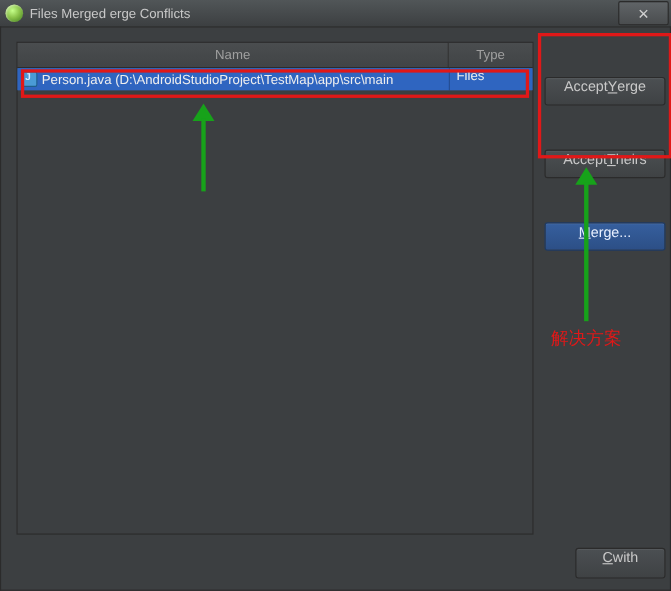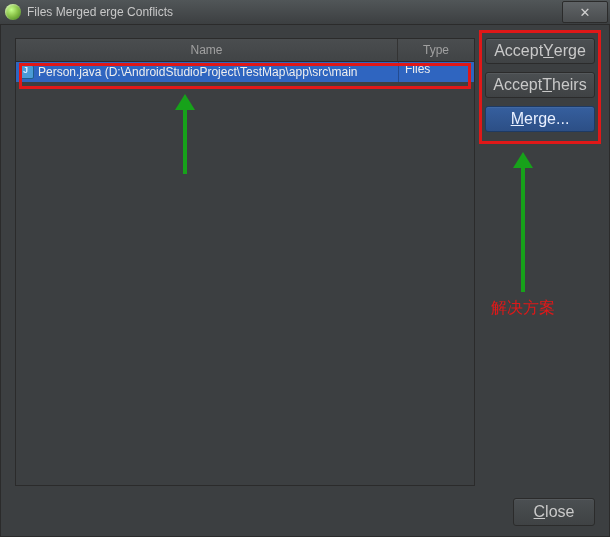--- a/index.html
+++ b/index.html
@@ -48,21 +48,21 @@
     line-height: 1;
     cursor: pointer;
   }
   
   .client {
     position: absolute;
     left: 0; right: 0; top: 24px; bottom: 0;
     border: 1px solid #2b2b2b;
     border-top: none;
     box-sizing: border-box;
-    padding: 14px 14px 10px 14px;
+    padding: 14px 4px 10px 14px;
     display: flex;
     flex-direction: column;
   }
   .main {
     flex: 1;
     display: flex;
     position: relative;
   }
   .table-wrap {
     position: relative;
@@ -136,26 +136,26 @@
     flex-direction: column;
     gap: 8px;
     position: relative;
   }
   .btn {
     height: 24px;
     background: linear-gradient(to bottom, #4b4f52, #3f4244);
     border: 1px solid #2b2b2b;
     border-radius: 3px;
     color: #c9c9c9;
-    font-size: 16px;
-    display: flex;
-    align-items: center;
+    font-size: 13px;
+    display: flex;
     justify-content: center;
     cursor: pointer;
     box-shadow: inset 0 1px 0 rgba(255,255,255,0.06);
+    margin-top: 32px;
   }
   .btn u { text-decoration: underline; }
   .btn.primary {
     background: linear-gradient(to bottom, #365f9e, #2c4f86);
     border: 1px solid #1e3a63;
     color: #e9f0ff;
   }
   
   .footer {
     height: 40px;
@@ -259,16 +259,16 @@
       <div class="head" style="top:0;"></div>
       <div class="shaft" style="top:14px; bottom:0;"></div>
     </div>
     <div class="anno-text" style="right:40px; top:260px;">解决方案</div>
 
   </div>
 
   <div class="footer">
     <div class="btn">
       <u>C</u>
-        <span>lose</span>
+        <span>with</span>
     </div>
   </div>
 </div>
 
 </body></html>

